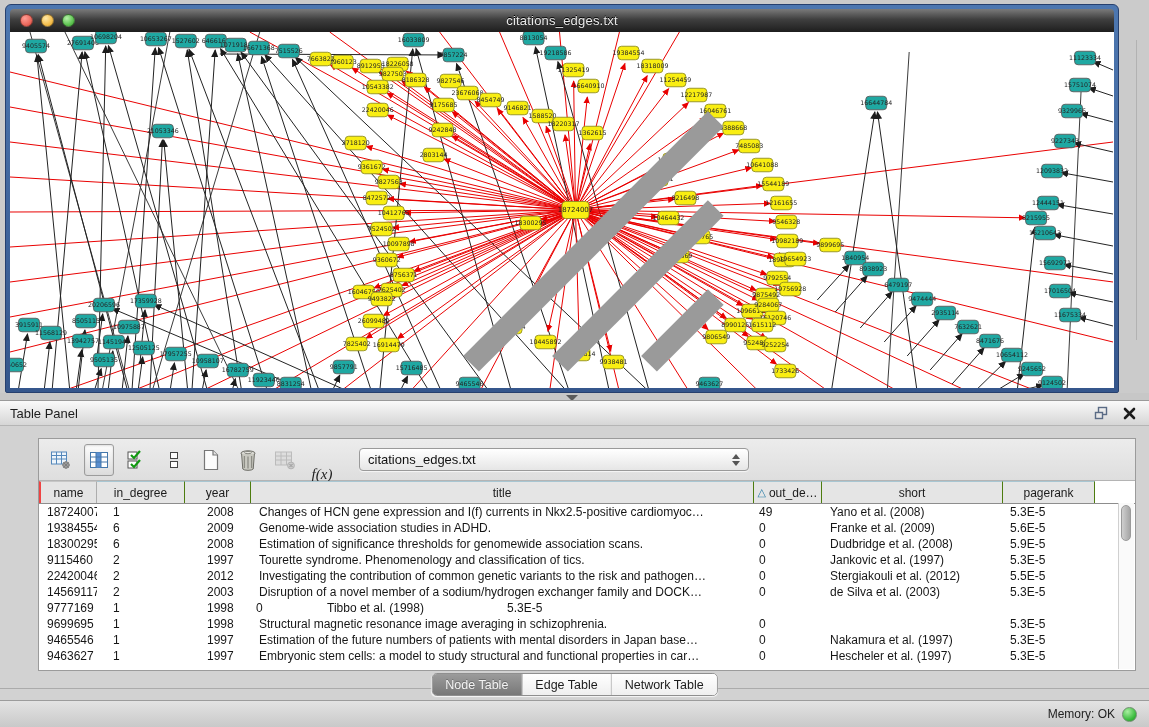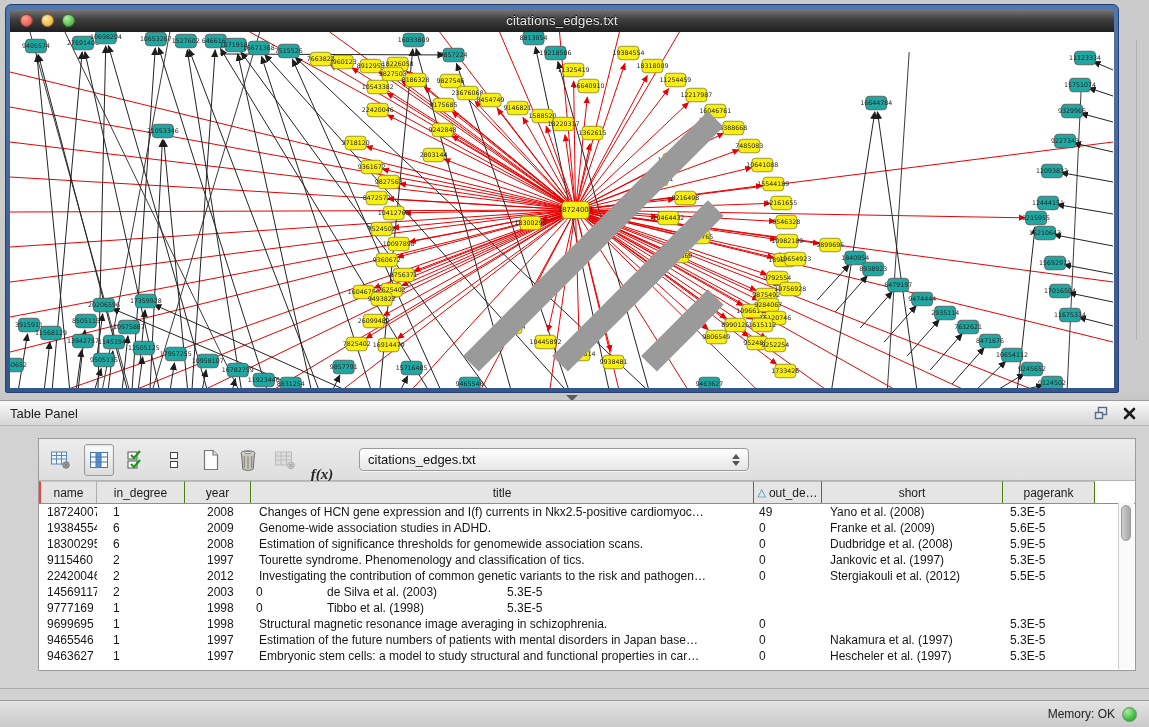--- a/index.html
+++ b/index.html
@@ -36,21 +36,21 @@
   .panel-title{font-size:13px;color:#1d1d1d;}
   .panel-titlebar .spacer{flex:1;}
   .panel-btn{width:20px;height:18px;display:flex;align-items:center;justify-content:center;margin-left:8px;cursor:default;}
 
   .content-box{position:absolute;left:38px;top:38px;width:1098px;height:233px;
     background:#fff;border:1px solid #9b9b9b;box-sizing:border-box;}
   .toolbar{height:42px;background:linear-gradient(180deg,#ececec,#dedede);
     border-bottom:1px solid #b4b4b4;display:flex;align-items:center;padding:0 8px;box-sizing:border-box;gap:9px;}
   .tb-icon{width:28px;height:30px;display:flex;align-items:center;justify-content:center;border-radius:3px;}
   .tb-icon.pressed{border:1px solid #9c9c9c;background:linear-gradient(180deg,#fdfdfd,#dcdcdc);box-shadow:inset 0 1px 2px rgba(0,0,0,.12);}
-  .fx-label{font-size:15px;font-style:italic;font-weight:bold;color:#222;font-family:"Liberation Serif",serif;margin-top:30px;}
+  .fx-label{font-size:15px;font-style:italic;font-weight:normal;color:#222;font-family:"Liberation Serif",serif;margin-top:30px;}
   .combo{margin-left:14px;width:390px;height:23px;border:1px solid #9a9a9a;border-radius:4px;
     background:linear-gradient(180deg,#ffffff,#e6e6e6);display:flex;align-items:center;
     padding:0 8px;box-sizing:border-box;font-size:13px;color:#111;box-shadow:0 1px 1px rgba(255,255,255,.7);}
   .combo .cv{flex:1;}
   .combo-arrows{display:flex;flex-direction:column;gap:2px;align-items:center;}
   .tri-up{width:0;height:0;border-left:4px solid transparent;border-right:4px solid transparent;border-bottom:5px solid #555;}
   .tri-down{width:0;height:0;border-left:4px solid transparent;border-right:4px solid transparent;border-top:5px solid #555;}
 
   .tbl{position:absolute;left:0;top:42px;right:0;bottom:0;overflow:hidden;}
   .thead{display:flex;height:22px;border-bottom:1px solid #8d8d8d;background:#fff;}
@@ -977,20 +977,21 @@
             <div class="td" style="width: 66px; padding-left: 22px;">2012</div>
             <div class="td" style="width: 503px; padding-left: 8px;">Investigating the contribution of common genetic variants to the risk and pathogen…</div>
             <div class="td" style="width: 68px; padding-left: 5px;">0</div>
             <div class="td" style="width: 181px; padding-left: 8px;">Stergiakouli et al. (2012)</div>
             <div class="td" style="width: 92px; padding-left: 7px;">5.5E-5</div>
           </div>
           <div class="tr">
             <div class="td" style="width: 58px; padding-left: 8px;">14569117</div>
             <div class="td" style="width: 88px; padding-left: 16px;">2</div>
             <div class="td" style="width: 66px; padding-left: 22px;">2003</div>
+            <div class="td" style="width: 503px; padding-left: 8px;">Disruption of a novel member of a sodium/hydrogen exchanger family and DOCK…</div>
             <div class="td" style="width: 68px; padding-left: 5px;">0</div>
             <div class="td" style="width: 181px; padding-left: 8px;">de Silva et al. (2003)</div>
             <div class="td" style="width: 92px; padding-left: 7px;">5.3E-5</div>
           </div>
           <div class="tr">
             <div class="td" style="width: 58px; padding-left: 8px;">9777169</div>
             <div class="td" style="width: 88px; padding-left: 16px;">1</div>
             <div class="td" style="width: 66px; padding-left: 22px;">1998</div>
             <div class="td" style="width: 68px; padding-left: 5px;">0</div>
             <div class="td" style="width: 181px; padding-left: 8px;">Tibbo et al. (1998)</div>
@@ -1024,18 +1025,23 @@
             <div class="td" style="width: 92px; padding-left: 7px;">5.3E-5</div>
           </div>
         </div>
       <div class="vscroll">
         <div class="vthumb"></div>
       </div>
     </div>
   </div>
 
   <div class="bottom-line"></div>
+  <div class="tabs" id="tabs">
+      <div class="tab active">Node Table</div>
+      <div class="tab">Edge Table</div>
+      <div class="tab">Network Table</div>
+    </div>
 </div>
 
 <div class="statusbar">
   <span class="mem-label">Memory: OK</span>
   <span class="mem-dot"></span>
 </div>
 
 </body></html>

